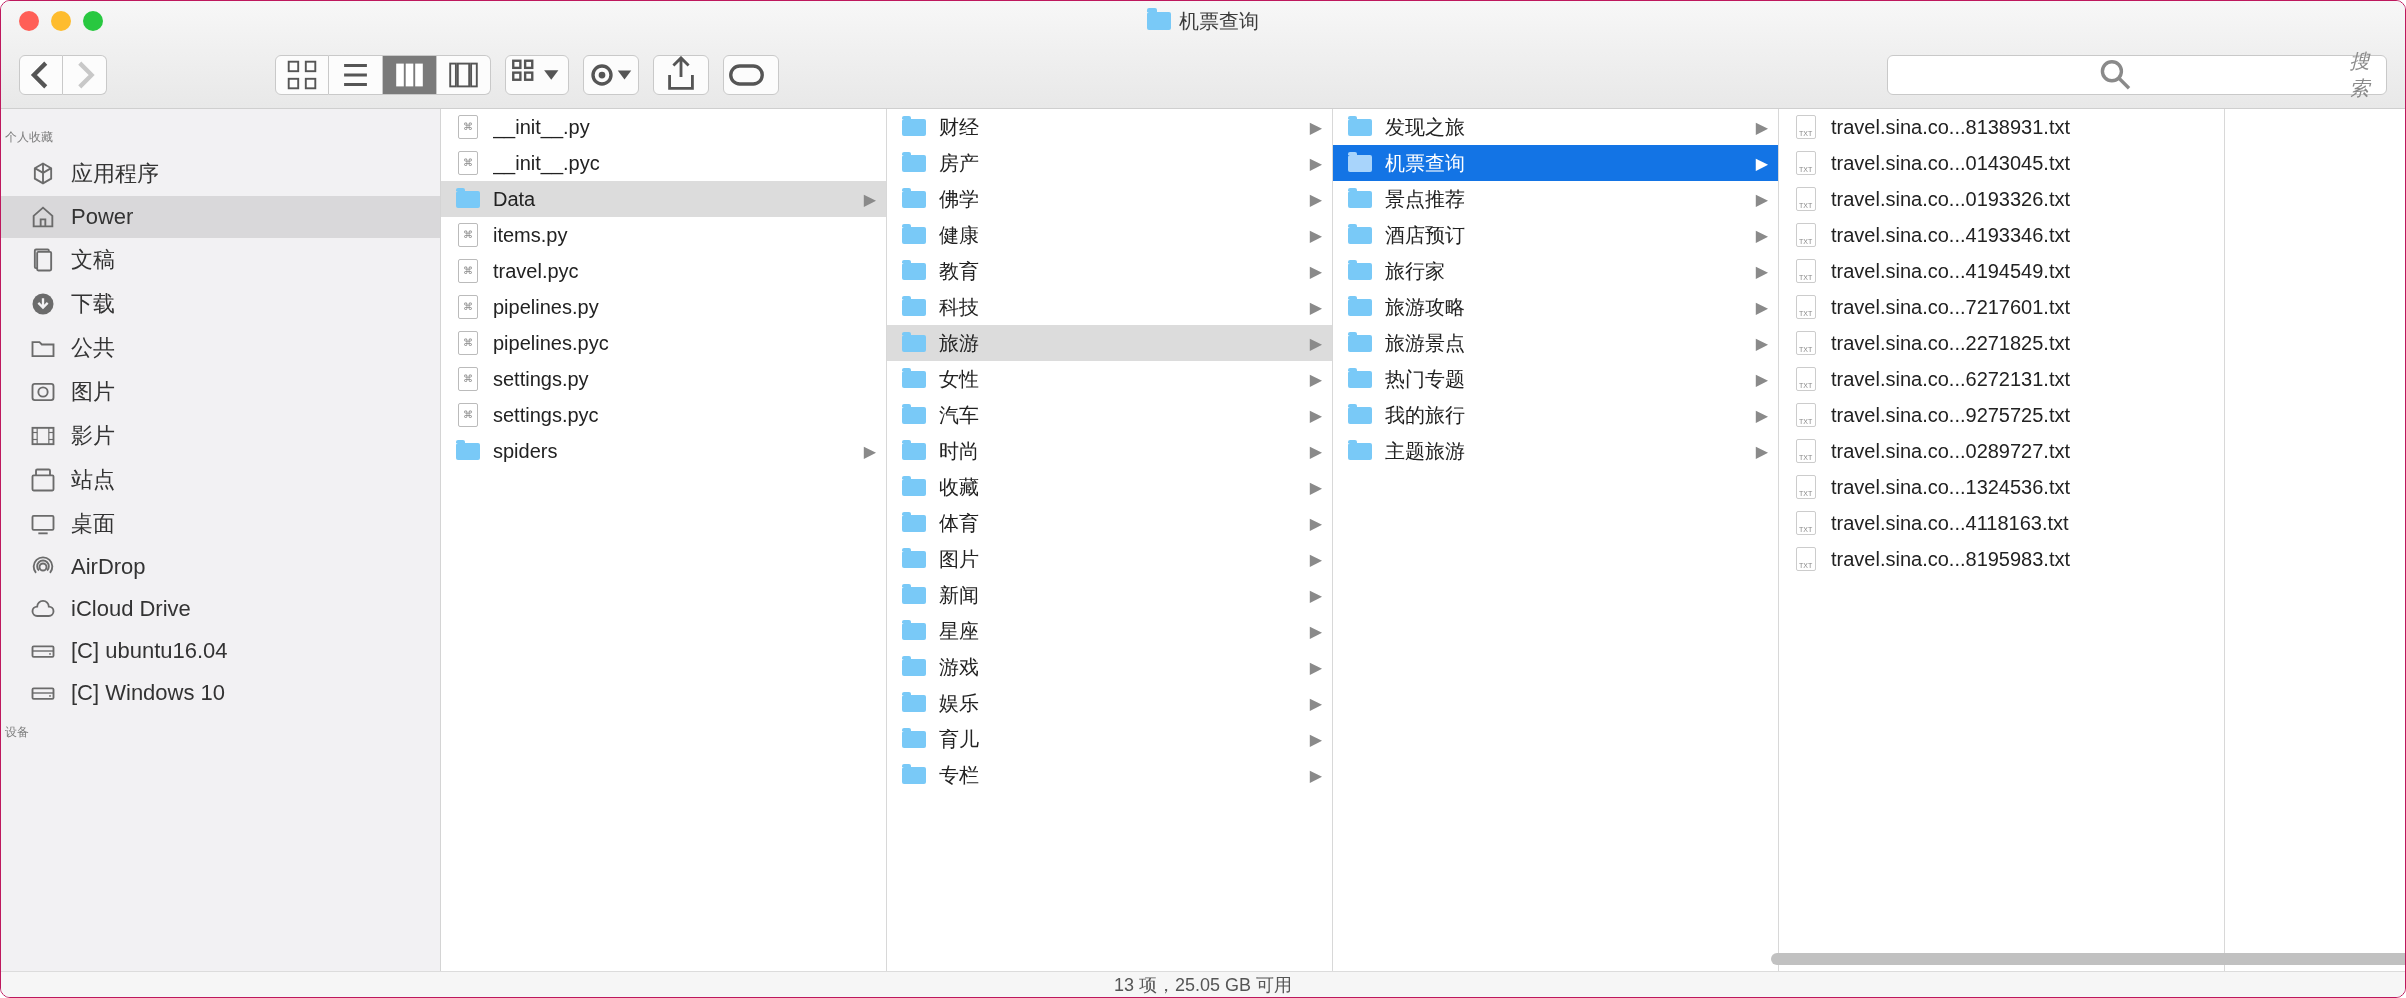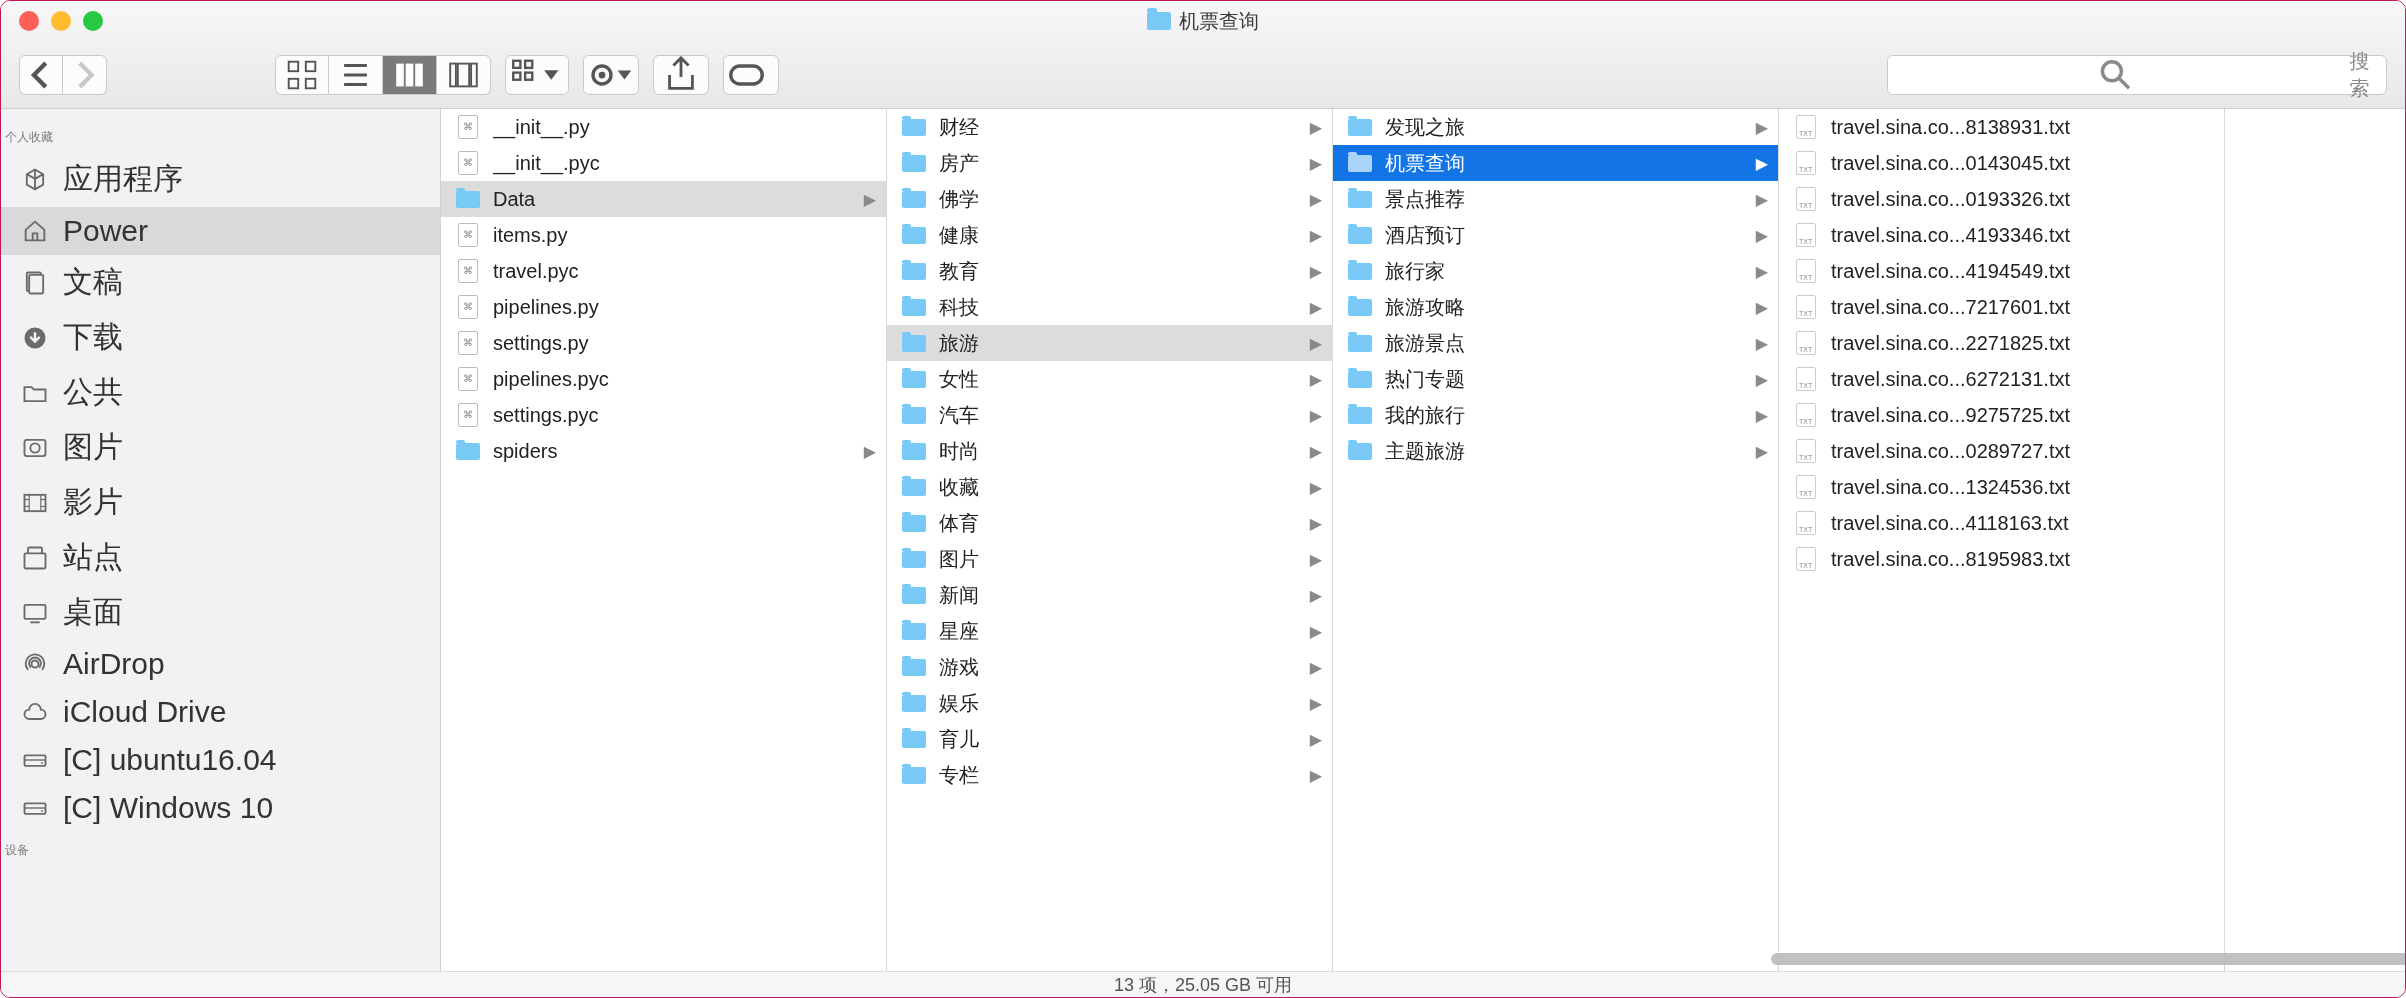--- a/index.html
+++ b/index.html
@@ -22,26 +22,26 @@
 .btn { height: 40px; background: #fcfcfc; border: 1px solid #c9c9c9; display: flex; align-items: center; justify-content: center; color: #555; }
 .btn-group .btn:first-child { border-radius: 6px 0 0 6px; }
 .btn-group .btn:last-child { border-radius: 0 6px 6px 0; }
 .btn-group .btn + .btn { border-left: none; }
 .btn-single { border-radius: 6px; }
 .nav-btn { width: 44px; font-size: 22px; }
 .view-btn { width: 54px; }
 .view-btn.active { background: #7a7a7a; color: #fff; }
 .arrange-btn { width: 64px; }
 .action-btn { width: 56px; }
-.search { margin-left: auto; width: 500px; height: 40px; background: #fff; border: 1px solid #c9c9c9; border-radius: 6px; display: flex; align-items: center; justify-content: center; color: #8a8a8a; gap: 6px; font-size: 20px; }
+.search { margin-left: auto; width: 500px; height: 40px; background: #fff; border: 1px solid #c9c9c9; border-radius: 6px; display: flex; align-items: center; justify-content: center; color: #8a8a8a; gap: 6px; font-size: 20px; font-style: italic; }
 
 .content { flex: 1; display: flex; overflow: hidden; }
 .sidebar { width: 440px; background: #f2f1f3; border-right: 1px solid #d4d4d4; padding-top: 10px; overflow-y: auto; }
 .side-header { font-size: 12px; color: #7d7d7d; padding: 10px 4px 6px; }
-.side-item { display: flex; align-items: center; gap: 14px; padding: 7px 20px; font-size: 30px; color: #333; cursor: default; }
+.side-item { display: flex; align-items: center; gap: 14px; padding: 7px 28px; font-size: 22px; color: #333; cursor: default; }
 .side-item.active { background: #d9d8da; }
 .side-icon { width: 28px; height: 28px; display: flex; align-items: center; justify-content: center; color: #6b6b6b; flex-shrink: 0; }
 
 .columns { flex: 1; display: flex; overflow-x: auto; background: #fff; position: relative; }
 .col { width: 446px; border-right: 1px solid #d8d8d8; overflow-y: auto; flex-shrink: 0; }
 .col:last-child { border-right: none; flex: 1; }
 .row { display: flex; align-items: center; height: 36px; padding: 0 10px 0 14px; font-size: 20px; color: #222; cursor: default; position: relative; }
 .row.selected { background: #dcdcdc; }
 .row.highlighted { background: #1374e5; color: #fff; }
 .row-icon { width: 26px; height: 26px; margin-right: 12px; flex-shrink: 0; display: flex; align-items: center; justify-content: center; }
@@ -322,27 +322,27 @@
           <div class="row">
             <span class="row-icon">
               <span class="file-small"></span>
             </span>
             <span class="row-label">pipelines.py</span>
           </div>
           <div class="row">
             <span class="row-icon">
               <span class="file-small"></span>
             </span>
+            <span class="row-label">pipelines.pyc</span>
+          </div>
+          <div class="row">
+            <span class="row-icon">
+              <span class="file-small"></span>
+            </span>
             <span class="row-label">settings.py</span>
-          </div>
-          <div class="row">
-            <span class="row-icon">
-              <span class="file-small"></span>
-            </span>
-            <span class="row-label">pipelines.pyc</span>
           </div>
           <div class="row">
             <span class="row-icon">
               <span class="file-small"></span>
             </span>
             <span class="row-label">settings.pyc</span>
           </div>
           <div class="row">
             <span class="row-icon">
               <span class="folder-small"></span>

